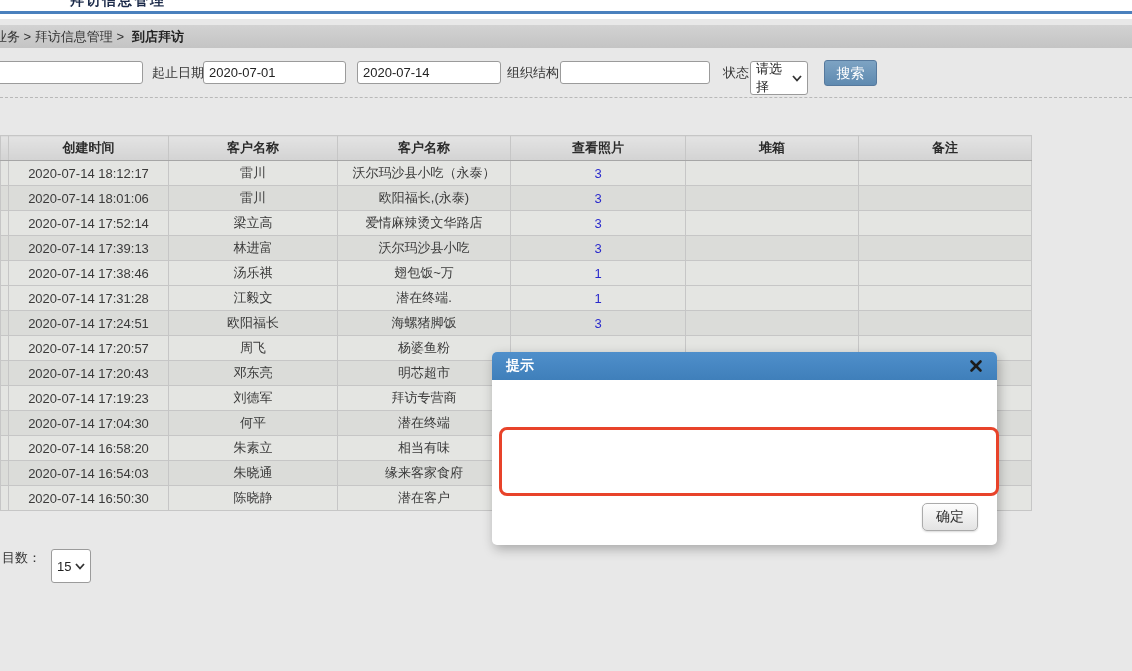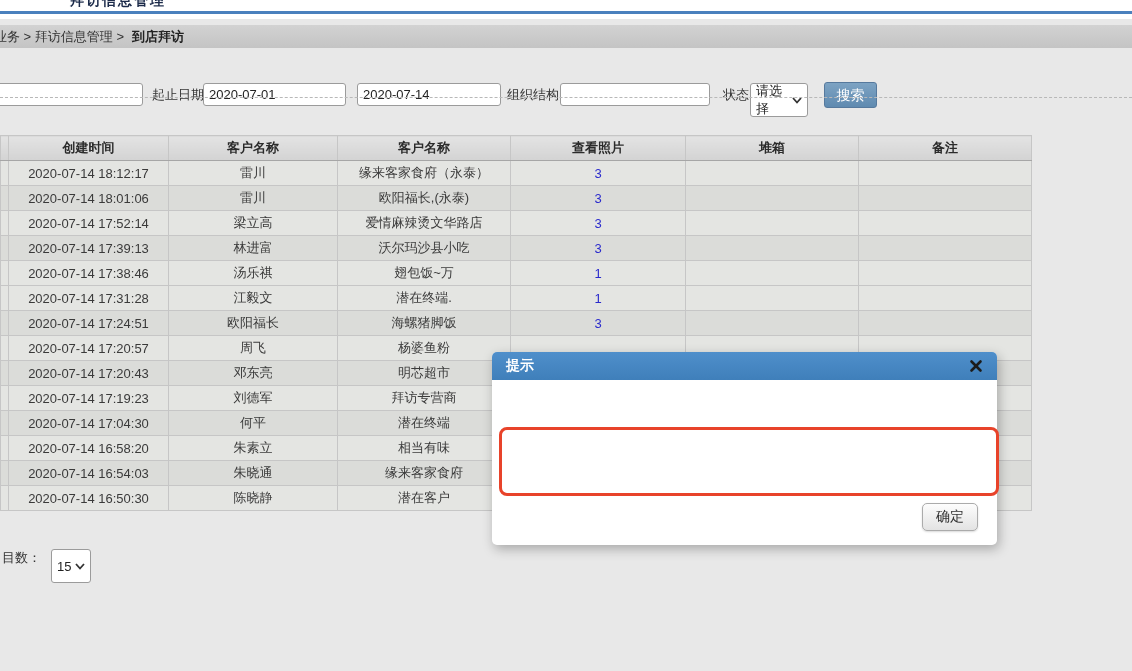--- a/index.html
+++ b/index.html
@@ -12,21 +12,21 @@
   .top-strip { position:absolute; left:0; top:0; width:1132px; height:19px; background:#ffffff; overflow:hidden; }
   .clipped-tab { position:absolute; left:70px; top:-8px; font-size:14px; font-weight:bold; color:#1c2b4a; letter-spacing:2px; }
   .blue-line { position:absolute; left:0; top:11px; width:1132px; height:3px; background:#4a80bd; }
 
   
   .breadcrumb-bar { position:absolute; left:0; top:25px; width:1132px; height:23px; background:linear-gradient(#d2d2d2,#c4c4c4); display:flex; align-items:center; font-size:13px; color:#333; }
   .breadcrumb-bar .path { margin-left:-6px; white-space:nowrap; }
   .breadcrumb-bar .current { font-weight:bold; margin-left:8px; color:#222; }
 
   
-  .search-bar { position:absolute; left:0; top:56px; width:1019px; height:32px; font-size:13px;margin-top:22px; }
+  .search-bar { position:absolute; left:0; top:56px; width:1019px; height:32px; font-size:13px; }
   .search-bar .lbl { position:absolute; top:8px; color:#333; white-space:nowrap; }
   .search-bar input, .fake-select { background:#fff; border:1px solid #9b9b9b; border-radius:3px; height:23px; font-size:13px; color:#222; font-family:inherit; }
   .inp-keyword { position:absolute; left:-30px; top:5px; width:173px; padding:0 5px; }
   .lbl-date { left:152px; }
   .inp-date1 { position:absolute; left:203px; top:5px; width:143px; padding:0 5px; }
   .inp-date2 { position:absolute; left:357px; top:5px; width:144px; padding:0 5px; }
   .lbl-org { left:507px; }
   .inp-org { position:absolute; left:560px; top:5px; width:150px; padding:0 5px; }
   .lbl-status { left:723px; }
   .fake-select { display:flex; align-items:center; justify-content:space-between; padding:16px 5px; cursor:default; }
@@ -116,21 +116,21 @@
         <th>查看照片</th>
         <th>堆箱</th>
         <th>备注</th>
       </tr>
     </thead>
     <tbody>
     <tr class="row-odd">
       <td></td>
       <td>2020-07-14 18:12:17</td>
       <td>雷川</td>
-      <td>缘来客家食府（永泰）</td>
+      <td>沃尔玛沙县小吃（永泰）</td>
       <td><span class="photo-link">3</span></td>
       <td></td>
       <td></td>
     </tr>
 
     <tr class="row-even">
       <td></td>
       <td>2020-07-14 18:01:06</td>
       <td>雷川</td>
       <td>欧阳福长,(永泰)</td>

